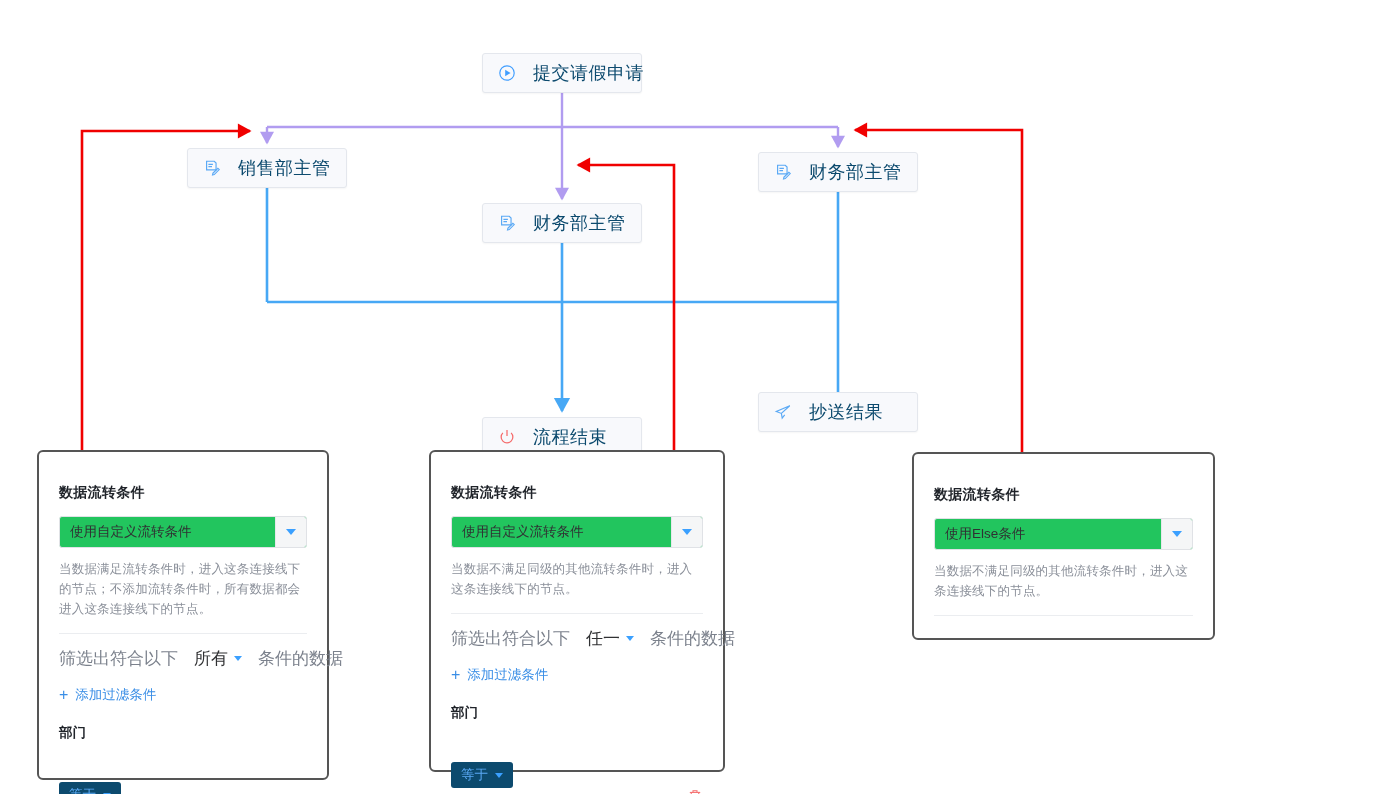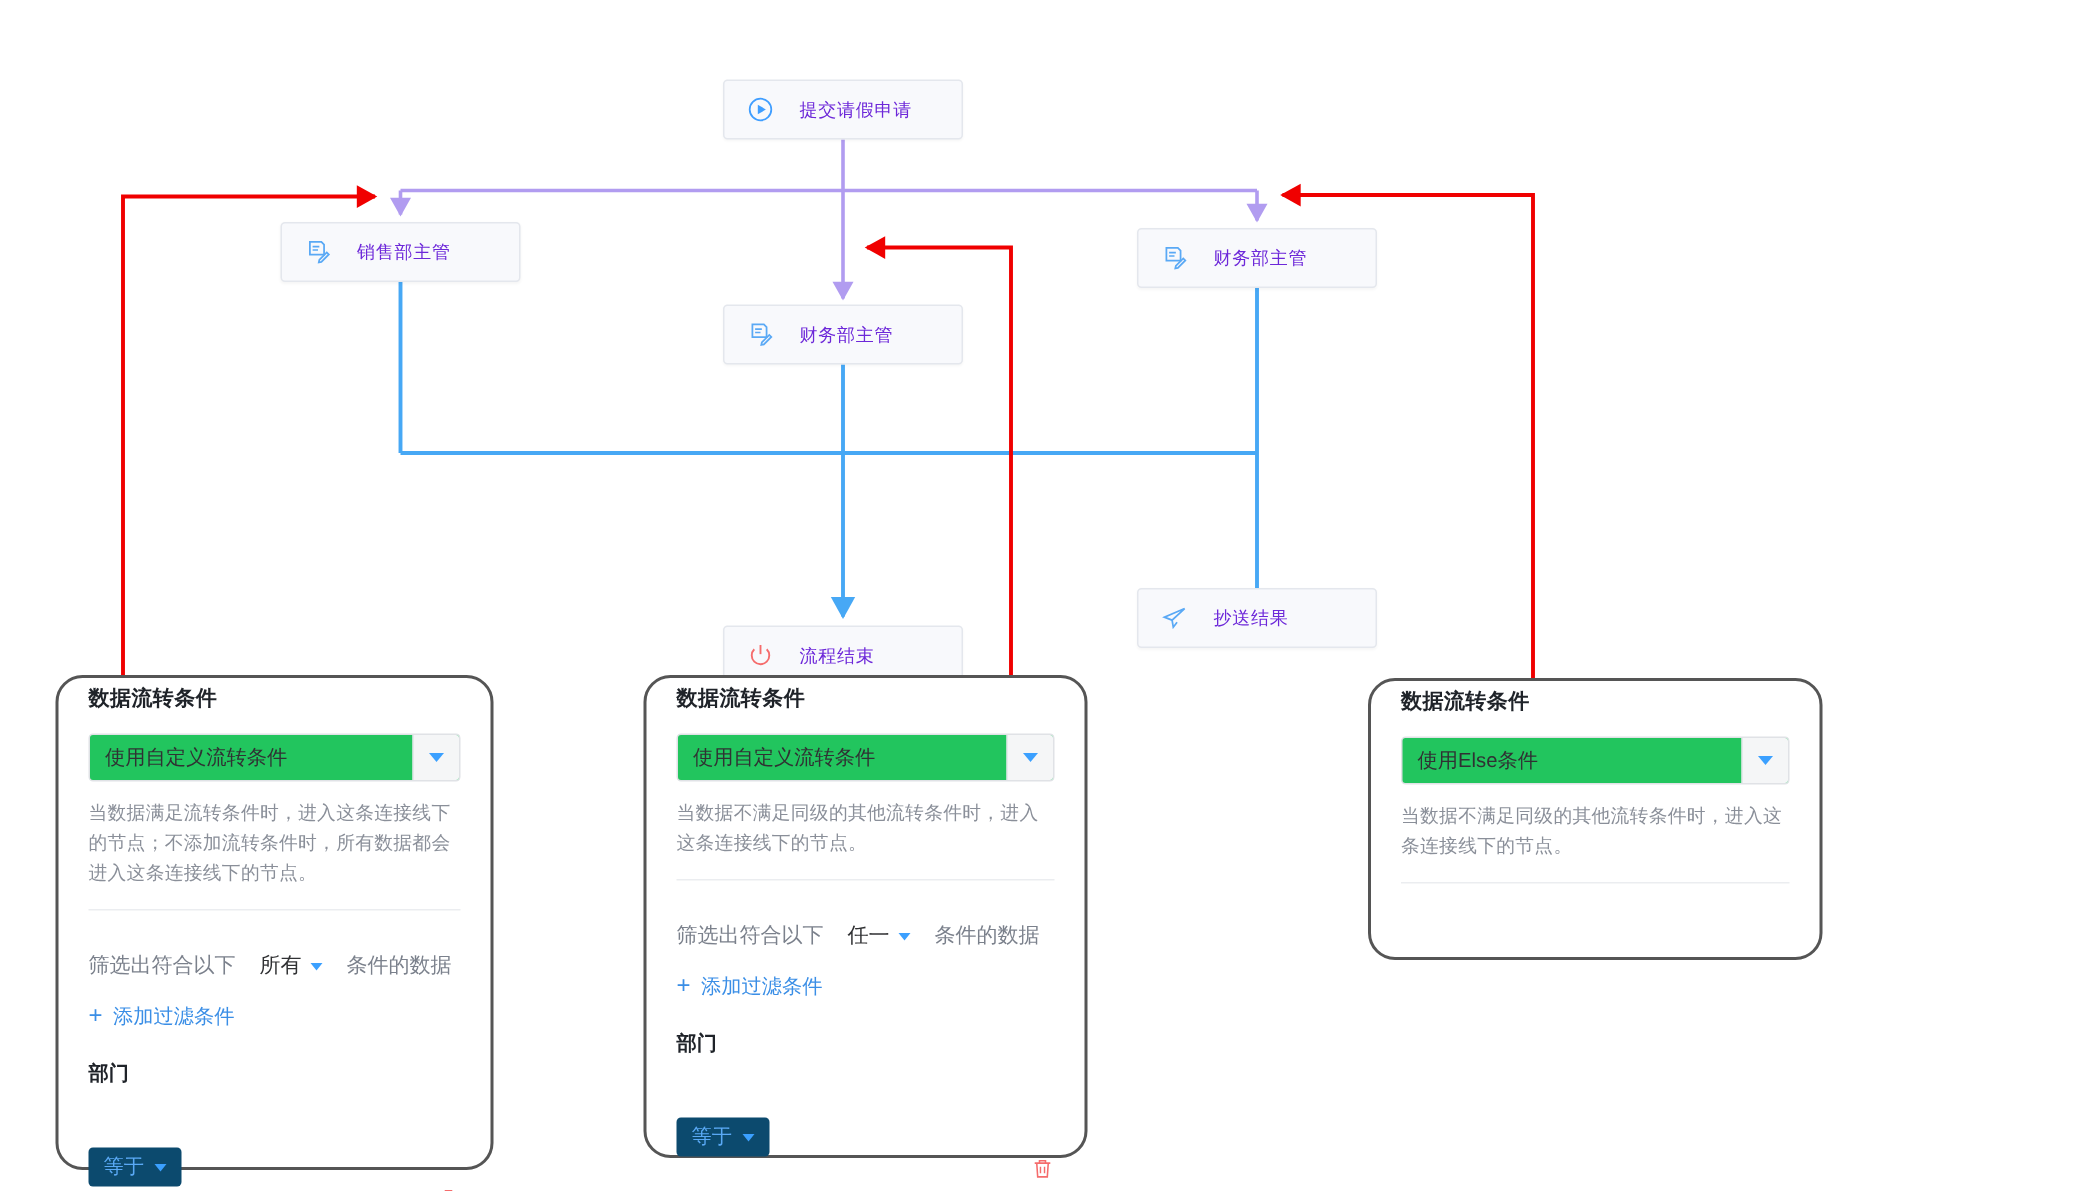--- a/index.html
+++ b/index.html
@@ -36,34 +36,34 @@
     box-shadow: 0 1px 2px rgba(0,0,0,0.04);
     z-index: 3;
   }
   .node .n-icon {
     width: 20px; height: 20px;
     flex: 0 0 20px;
     display: flex; align-items: center; justify-content: center;
     margin-right: 16px;
   }
   .node .n-label {
-    font-size: 12px;
-    color: #6d28d9;
+    font-size: 18px;
+    color: #0c4a6e;
     letter-spacing: .5px;
     white-space: nowrap;
   }
 
   
   .panel {
     position: absolute;
     box-sizing: border-box;
     background: #ffffff;
     border: 2px solid #555555;
-    border-radius: 18px;
-    padding: 5px 20px 16px 20px;
+    border-radius: 6px;
+    padding: 32px 20px 16px 20px;
     z-index: 5;
   }
   .panel-title {
     font-size: 14px;
     font-weight: bold;
     color: #1f2329;
     margin: 0 0 14px 0;
     letter-spacing: .3px;
   }
   .select {
@@ -109,23 +109,23 @@
     letter-spacing: .2px;
   }
   .divider {
     border: none;
     border-top: 1px solid #ebedf0;
     margin: 14px 0 0 0;
   }
   .filter-row {
     display: flex;
     align-items: center;
-    font-size: 14px;
+    font-size: 17px;
     color: #7b818c;
-    margin-top: 28px;
+    margin-top: 13px;
     white-space: nowrap;
   }
   .filter-row .logic {
     display: inline-flex;
     align-items: center;
     gap: 6px;
     color: #303133;
     margin: 0 16px;
     text-align: right;
   }

